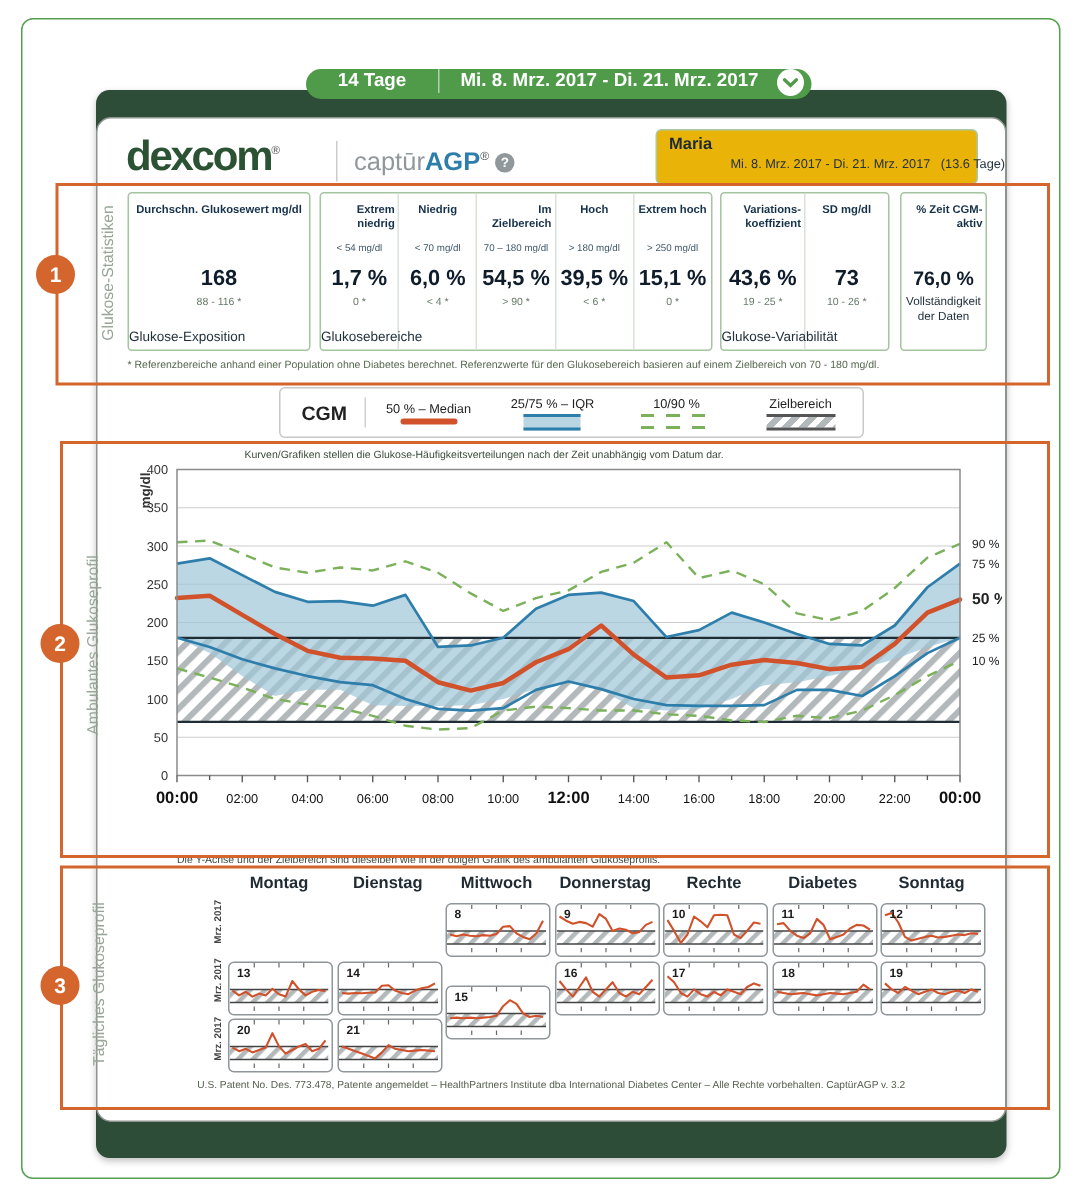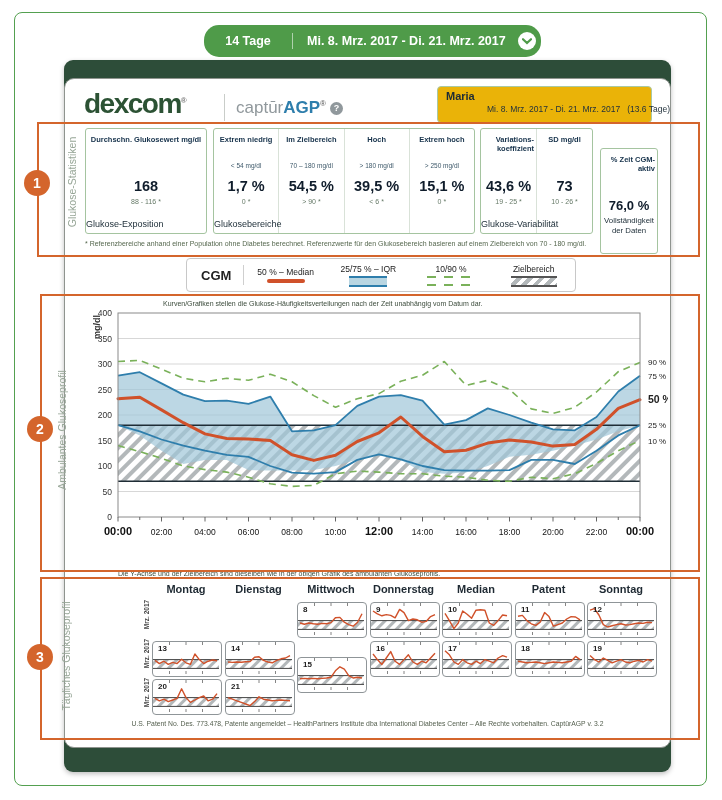--- a/index.html
+++ b/index.html
@@ -6,22 +6,22 @@
   .screen{position:relative;width:722px;height:800px;background:#fff;overflow:hidden;
     font-family:"Liberation Sans","DejaVu Sans",sans-serif;color:#222;}
   .page-border{position:absolute;left:14px;top:12px;width:691px;height:772px;
     border:1px solid #54a050;border-radius:8px;}
   .report-bg{position:absolute;left:64px;top:60px;width:607px;height:712px;
     background:#2d4d39;border-radius:9px;box-shadow:0 2px 5px rgba(0,0,0,.25);}
   .card{position:absolute;left:64px;top:78px;width:607px;height:670px;background:#fff;
     border:1px solid #8f948f;border-radius:10px;box-sizing:border-box;}
 
   
-  .pill{position:absolute;left:204px;top:25px;height:32px;background:#4f9b49;border-radius:15px;
-    display:flex;align-items:center;color:#fff;z-index:8;padding-right:5px;cursor:pointer;}
+  .pill{position:absolute;left:204px;top:46px;height:20px;background:#4f9b49;border-radius:15px;
+    display:flex;align-items:flex-start;color:#fff;z-index:8;padding-right:5px;cursor:pointer;}
   .pill .seg1{width:88px;text-align:center;font-size:12.5px;font-weight:bold;}
   .pill .sep{width:1px;height:16px;background:rgba(255,255,255,.55);}
   .pill .seg2{padding:0 12px 0 14px;font-size:12.5px;font-weight:bold;white-space:nowrap;}
   .pill .chev{width:18px;height:18px;border-radius:50%;background:#fff;display:flex;
     align-items:center;justify-content:center;}
 
   
   .logo{position:absolute;left:84px;top:90px;font-size:28px;font-weight:bold;color:#2c5234;
     letter-spacing:-1.5px;text-transform:lowercase;line-height:1;}
   .logo sup{font-size:8px;color:#777;letter-spacing:0;}
@@ -54,21 +54,21 @@
   #vl-daily{left:2px;top:650px;width:128px;}
   .mlabel{position:absolute;transform:rotate(-90deg);width:40px;font-size:6.5px;font-weight:bold;
     color:#444;text-align:center;white-space:nowrap;}
   #ml1{left:126px;top:611px;} #ml2{left:126px;top:650px;} #ml3{left:126px;top:689px;}
   #ylab{position:absolute;left:77px;top:322px;width:40px;transform:rotate(-90deg);
     font-size:9px;font-weight:bold;color:#333;text-align:center;}
 
   
   .statbox{position:absolute;top:128px;height:106px;border:1px solid #a5c4a0;border-radius:3px;
     background:#fff;display:flex;box-sizing:border-box;}
-  #sbA{left:85px;width:122px;} #sbB{left:213px;width:262px;} #sbC{left:480px;width:113px;} #sbD{left:600px;width:58px;margin-top:20px;}
+  #sbA{left:85px;width:122px;} #sbB{left:213px;width:262px;} #sbC{left:480px;width:113px;} #sbD{left:600px;width:58px;}
   .metric{flex:1;display:flex;flex-direction:column;align-items:center;padding-top:6px;min-width:0;}
   .metric + .metric{border-left:1px solid #d9e2d8;}
   .m-label{font-size:7.5px;font-weight:bold;color:#15314a;text-align:right;line-height:1.25;height:27px;padding:0 2px;}
   .m-sub{font-size:6.5px;color:#3f5a6b;height:10px;}
   .m-value{font-size:14.5px;font-weight:bold;color:#0f1c2b;margin-top:6px;white-space:nowrap;}
   .m-ref{font-size:7px;color:#667a68;margin-top:3px;text-align:center;line-height:1.3;}
   .m-ref.big{font-size:7.8px;color:#22323c;padding:0 2px;}
   .g-title{position:absolute;bottom:4px;left:0;right:0;text-align:left;font-size:9px;color:#22323c;}
   #footnote{position:absolute;left:85px;top:240px;font-size:7px;color:#56684f;}
 
@@ -146,20 +146,26 @@
     </div>
     <div class="g-title">Glukose-Exposition</div>
   </div>
 
   <div class="statbox" id="sbB">
     <div class="metric">
       <div class="m-label">Extrem niedrig</div>
       <div class="m-sub">&lt; 54 mg/dl</div>
       <div class="m-value">1,7 %</div>
       <div class="m-ref">0 *</div>
+    </div>
+    <div class="metric">
+      <div class="m-label">Niedrig</div>
+      <div class="m-sub">&lt; 70 mg/dl</div>
+      <div class="m-value">6,0 %</div>
+      <div class="m-ref">&lt; 4 *</div>
     </div>
     <div class="metric">
       <div class="m-label">Im Zielbereich</div>
       <div class="m-sub">70 – 180 mg/dl</div>
       <div class="m-value">54,5 %</div>
       <div class="m-ref">&gt; 90 *</div>
     </div>
     <div class="metric">
       <div class="m-label">Hoch</div>
       <div class="m-sub">&gt; 180 mg/dl</div>
@@ -304,22 +310,22 @@
         <text x="568" y="97.7" font-size="10.5" font-weight="bold" fill="#222">50 %</text>
         <text x="568" y="123.2" font-size="8" fill="#222">25 %</text>
         <text x="568" y="138.5" font-size="8" fill="#222">10 %</text>
       </svg></div>
 
   <div id="daily-note">Die Y-Achse und der Zielbereich sind dieselben wie in der obigen Grafik des ambulanten Glukoseprofils.</div>
   <span class="wd" style="left:152px">Montag</span>
   <span class="wd" style="left:224.5px">Dienstag</span>
   <span class="wd" style="left:297px">Mittwoch</span>
   <span class="wd" style="left:369.5px">Donnerstag</span>
-  <span class="wd" style="left:442px">Median</span>
-  <span class="wd" style="left:514.5px">Patent</span>
+  <span class="wd" style="left:442px">Rechte</span>
+  <span class="wd" style="left:514.5px">Diabetes</span>
   <span class="wd" style="left:587px">Sonntag</span>
   <div id="daily-grid">
       <div class="mini" style="left: 297px; top: 602px;"><svg width="66" height="32" viewBox="0 0 66 32">
           <defs>
             <pattern id="ph8" width="7" height="7" patternUnits="userSpaceOnUse" patternTransform="rotate(45)">
               <rect width="7" height="7" fill="#fff"></rect>
               <rect width="3" height="7" fill="#b3b8ba"></rect>
             </pattern>
           </defs>
           <rect x="0" y="17.6" width="66" height="8.799999999999997" fill="url(#ph8)"></rect>

